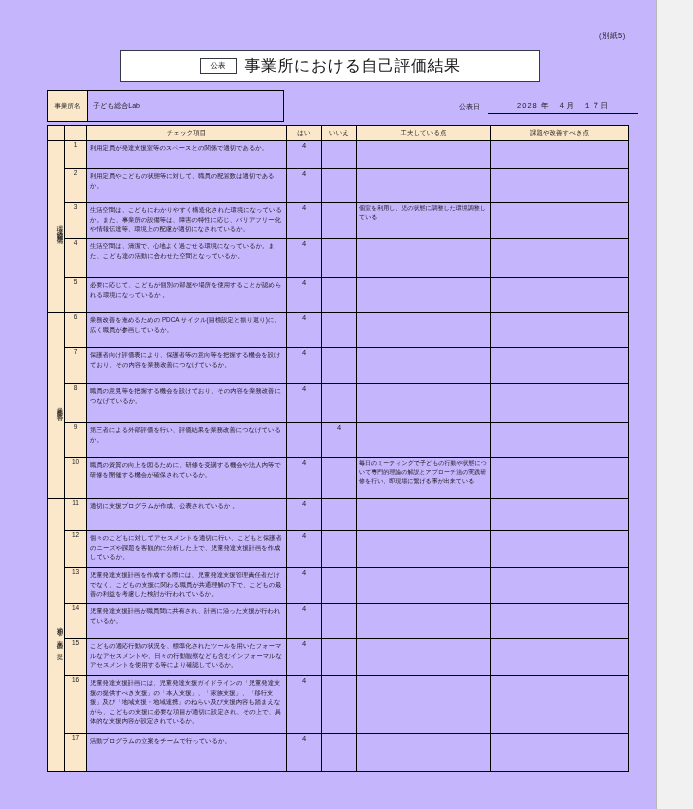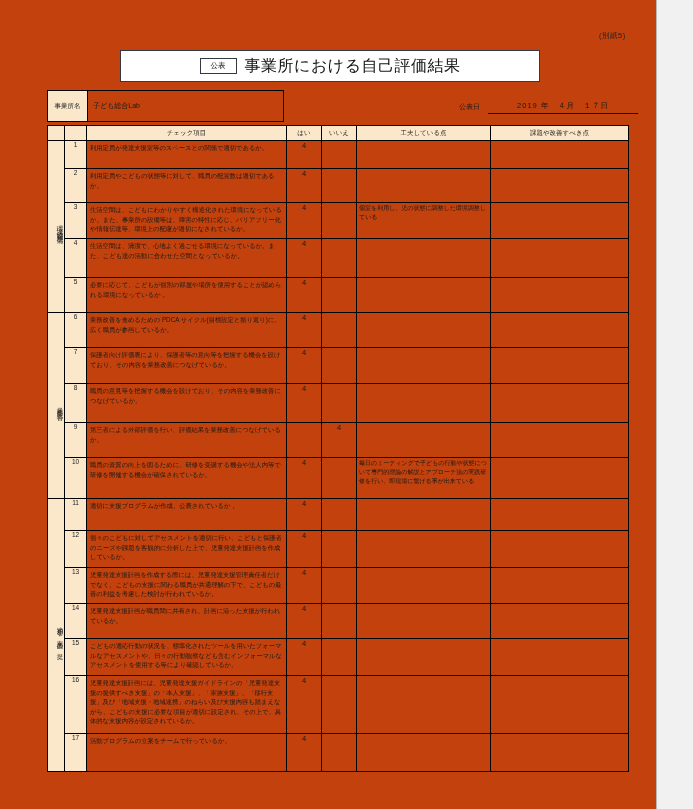--- a/index.html
+++ b/index.html
@@ -3,21 +3,21 @@
 <meta charset="utf-8">
 <style>
   * { box-sizing: border-box; margin: 0; padding: 0; }
   html,body { width: 693px; height: 809px; overflow: hidden; }
   body {
     font-family: "Liberation Sans", "DejaVu Sans", sans-serif;
     background: #ffffff;
     position: relative;
     color: #1a1a1a;
   }
-  .page { position: absolute; left: 0; top: 0; width: 656px; height: 809px; background: #c2410c; }
+  .page { position: absolute; left: 0; top: 0; width: 656px; height: 809px; background: #c4b5fd; }
   .gutter {
     position: absolute; right: 0; top: 0; width: 37px; height: 809px;
     background: #f1f1f1; border-left: 1px solid #b7b7b7;
   }
   .annotation {
     position: absolute; left: 599px; top: 31px;
     font-size: 7.5px; color: #222; letter-spacing: 0.5px;
   }
   .title-box {
     position: absolute; left: 120px; top: 50px; width: 420px; height: 32px;
@@ -98,21 +98,21 @@
     <span class="publish-badge">公表</span>
     <span class="doc-title">事業所における自己評価結果</span>
   </div>
 
   <div class="office-box">
     <div class="office-label">事業所名</div>
     <div class="office-value">子ども総合Lab</div>
   </div>
 
   <div class="pubdate-label">公表日</div>
-  <div class="pubdate-line">2019 年　４月　１７日</div>
+  <div class="pubdate-line">2028 年　４月　１７日</div>
 
   <table class="eval">
     <colgroup>
       <col class="c-group">
         <col class="c-num">
         <col class="c-item">
       <col class="c-yes">
         <col class="c-no">
         <col class="c-dev">
         <col class="c-iss">

